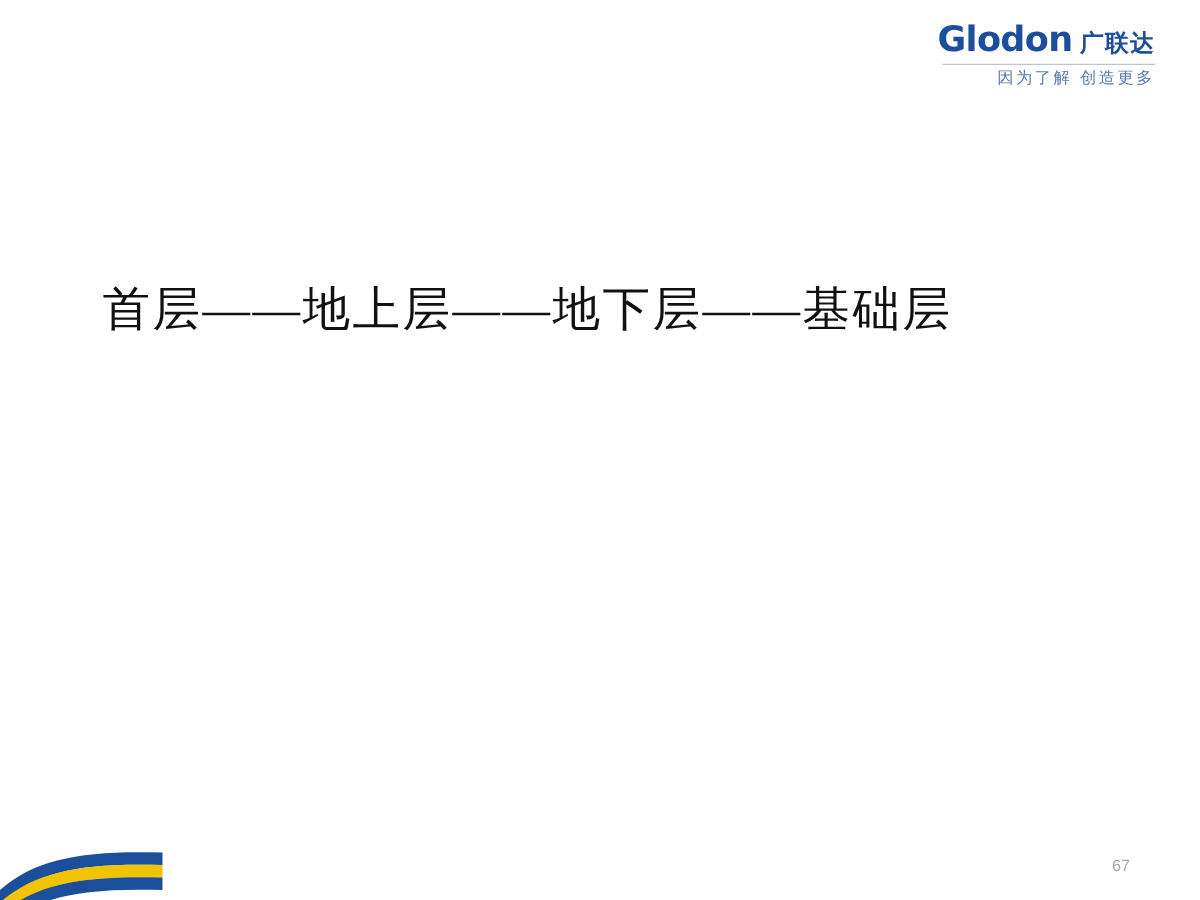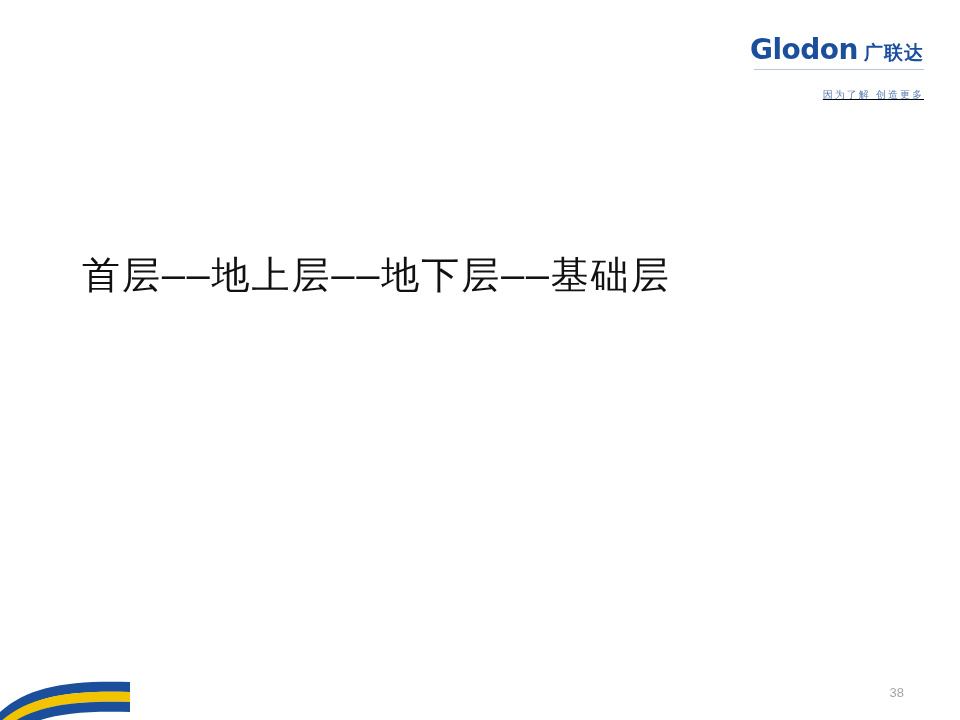--- a/index.html
+++ b/index.html
@@ -17,25 +17,24 @@
     position: relative;
     width: 960px;
     height: 720px;
     background: #ffffff;
     overflow: hidden;
   }
 
   
   .logo-block {
     position: absolute;
-    top: 36px;
+    top: 18px;
     right: 36px;
     text-align: right;
     line-height: 1;
-    text-decoration: underline;
   }
   .logo-main {
     font-family: "DejaVu Sans", sans-serif;
     font-size: 28px;
     font-weight: bold;
     color: #1b4f9c;
     letter-spacing: -0.5px;
     display: inline-block;
   }
   .logo-cn {
@@ -48,23 +47,23 @@
     letter-spacing: 1px;
   }
   .logo-rule {
     margin-top: 5px;
     height: 1px;
     background: #b8c6dd;
     width: 170px;
     margin-left: auto;
   }
   .logo-tagline {
-    margin-top: 20px;
+    margin-top: 4px;
     font-family: "DejaVu Sans", sans-serif;
-    font-size: 10px;
+    font-size: 13px;
     color: #5a7bb0;
     letter-spacing: 2px;
     text-align: right;
   }
 
   
   .slide-title {
     position: absolute;
     left: 58px;
     top: 92px;
@@ -73,22 +72,22 @@
     font-weight: bold;
     color: #2e63b0;
     letter-spacing: 2px;
     white-space: nowrap;
   }
 
   
   .body-line {
     position: absolute;
     left: 82px;
-    top: 250px;
-    font-family: Liberation Mono, monospace;
+    top: 222px;
+    font-family: Liberation Serif, serif;
     font-size: 38px;
     color: #111111;
     letter-spacing: 2px;
     white-space: nowrap;
   }
 
   
   .page-number {
     position: absolute;
     right: 56px;
@@ -115,21 +114,21 @@
 
   <div class="logo-block">
     <span class="logo-main">Glodon</span><span class="logo-cn">广联达</span>
     <div class="logo-rule"></div>
     <div class="logo-tagline">因为了解 创造更多</div>
   </div>
 
 
   <div class="body-line">首层——地上层——地下层——基础层</div>
 
-  <div class="page-number">38</div>
+  <div class="page-number">67</div>
 
   <svg class="deco" viewBox="0 0 210 90">
     <path d="M -10,92 C 20,58 60,50 130,52 L 130,62 C 62,60 28,68 4,92 Z" fill="#1b4f9c"></path>
     <path d="M -10,102 C 20,68 60,60 130,62 L 130,72 C 62,70 28,78 4,102 Z" fill="#f2c300"></path>
     <path d="M -10,112 C 20,78 60,70 130,72 L 130,82 C 62,80 28,88 4,112 Z" fill="#1b4f9c"></path>
   </svg>
 
 </div>
 
 </body></html>

